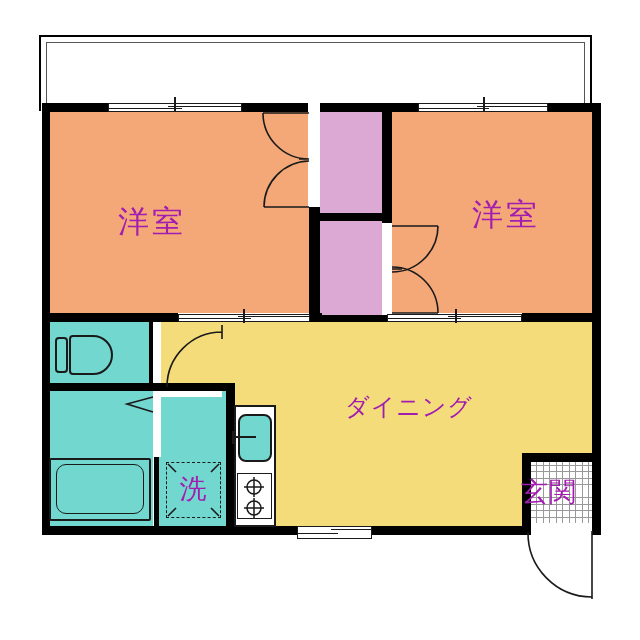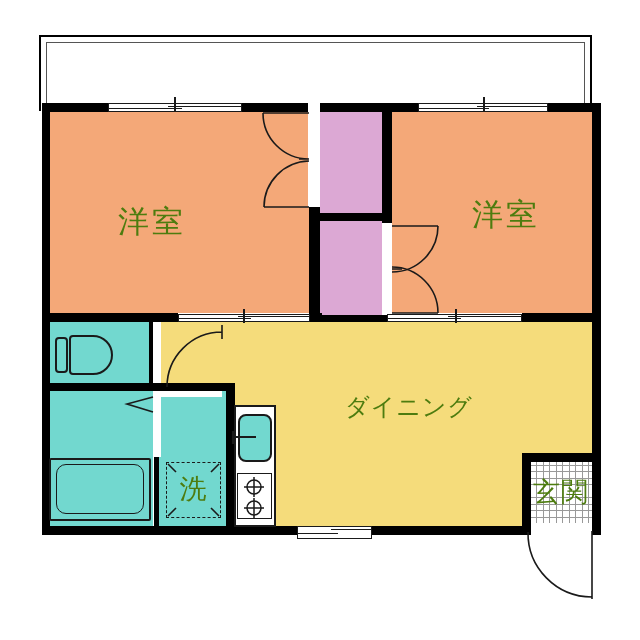--- a/index.html
+++ b/index.html
@@ -6,21 +6,21 @@
   #canvas{position:relative;width:640px;height:640px;background:#fff;overflow:hidden;
           font-family:"Liberation Sans","DejaVu Sans",sans-serif;}
   .fill{position:absolute;z-index:1;}
   .strip{position:absolute;background:#fff;z-index:2;}
   .wall{position:absolute;background:var(--wall);z-index:3;}
   .win{position:absolute;background:#fff;border:1px solid var(--line);z-index:4;box-sizing:border-box;}
   .win .p1{position:absolute;left:0;width:55%;top:58%;height:1px;background:var(--line);}
   .win .p2{position:absolute;left:45%;right:0;top:22%;height:1px;background:var(--line);}
   .tick{position:absolute;width:2px;background:var(--line);z-index:5;}
   .fixture{position:absolute;box-sizing:border-box;z-index:4;}
-  .label{position:absolute;z-index:6;color:#4d7c0f;transform:translate(-50%,-50%);
+  .label{position:absolute;z-index:6;color:#a21caf;transform:translate(-50%,-50%);
          white-space:nowrap;line-height:1;}
   .balcony{position:absolute;z-index:0;box-sizing:border-box;background:#fff;}
   svg.overlay{position:absolute;left:0;top:0;z-index:5;pointer-events:none;}
   .grid-floor{
     background-color:#fff;
     background-image:
       repeating-linear-gradient(0deg,transparent 0,transparent 5.5px,var(--grid-line) 5.5px,var(--grid-line) 6.5px),
       repeating-linear-gradient(90deg,transparent 0,transparent 5.5px,var(--grid-line) 5.5px,var(--grid-line) 6.5px);
   }
 </style>
@@ -121,15 +121,15 @@
       <circle cx="254" cy="508" r="7"></circle>
       <path fill="none" d="M254,477 V497 M244,487 H264 M254,498 V518 M244,508 H264"></path>
       <path fill="none" stroke-width="2.2" d="M234,437 H256 M233,431 V444"></path>
     </g>
   </svg>
 
   <div class="label" style="left:152px;top:221px;font-size:31px;letter-spacing:3px;">洋室</div>
   <div class="label" style="left:506px;top:214px;font-size:31px;letter-spacing:3px;">洋室</div>
   <div class="label" style="left:409px;top:407px;font-size:24px;letter-spacing:1px;">ダイニング</div>
   <div class="label" style="left:193px;top:489px;font-size:27px;">洗</div>
-  <div class="label" style="left:561px;top:492px;font-size:27px;letter-spacing:1px;">玄関</div>
+  <div class="label" style="left:549px;top:492px;font-size:27px;letter-spacing:1px;">玄関</div>
 
 </div>
 
 </body></html>

